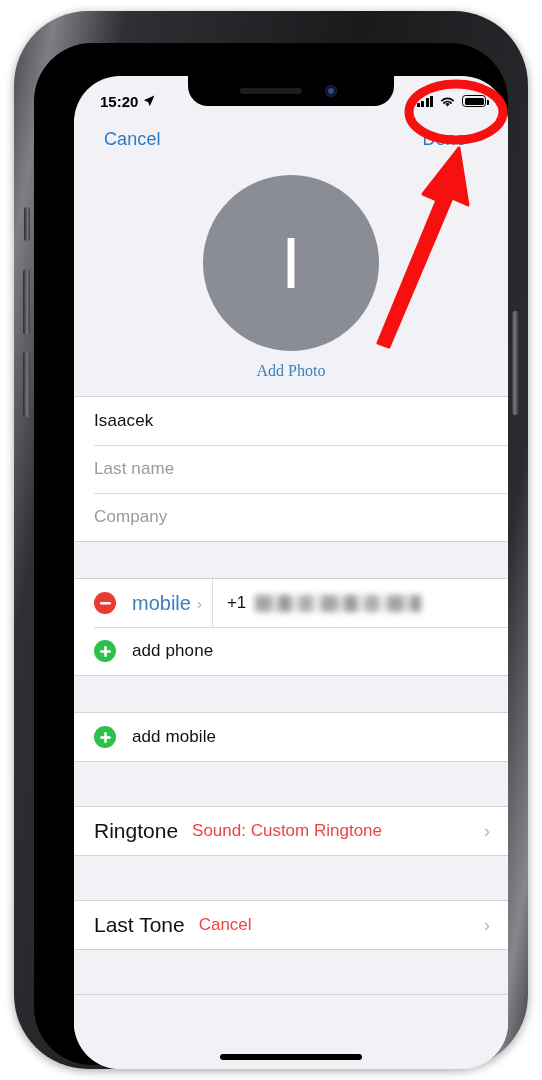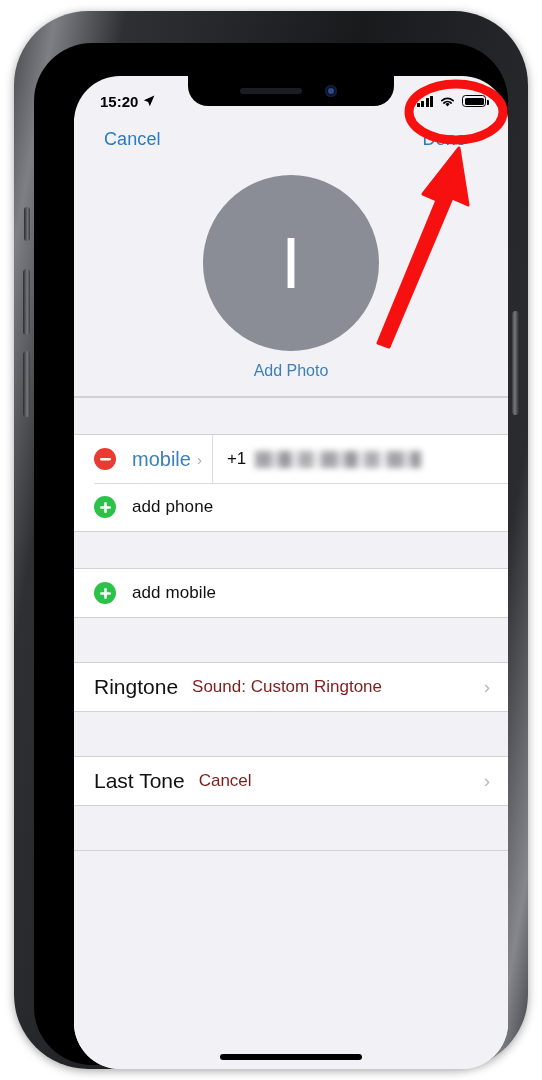--- a/index.html
+++ b/index.html
@@ -146,21 +146,21 @@
     background:#8b8d96;
     display:flex; align-items:center; justify-content:center;
   }
   .avatar-initial{
     color:#fff; font-size:72px; line-height:1;
     font-weight:300; letter-spacing:0;
   }
   .add-photo{
     margin-top:11px; font-size:16px; color:#3b7fbc;
     background:none; border:none; cursor:pointer;
-    font-family:Liberation Sans, sans-serif;
+    font-family:Liberation Serif, serif;
   }
 
   
   .group{ background:#fff; }
   .gap{ height:38px; background:#f2f2f6;
         border-top:1px solid #d2d2d6; border-bottom:1px solid #d2d2d6; }
   .gap.tall{ height:46px; }
 
   .row{
     display:flex; align-items:center;
@@ -207,21 +207,21 @@
         #a7a7ab 44px,#a7a7ab 58px,
         #ededee 58px,#ededee 66px);
     filter:blur(3.2px);
     opacity:.92;
   }
 
   .row-label{
     font-size:21px; color:#111; margin-right:14px;
   }
   .row-value{
-    font-size:17px; color:#7f1d1d; flex:1;
+    font-size:17px; color:#ef4444; flex:1;
   }
   .chev{
     color:#b8b8bc; font-size:19px; font-weight:300; margin-left:auto;
   }
 
   
   .home-ind{
     position:absolute; bottom:9px; left:50%; transform:translateX(-50%);
     width:142px; height:6px; border-radius:3px; background:#000;
     z-index:25;
@@ -284,20 +284,31 @@
 
         <div class="content">
 
           <div class="avatar-block">
             <div class="avatar">
               <span class="avatar-initial">I</span>
             </div>
             <button class="add-photo">Add Photo</button>
           </div>
 
+          <div class="group">
+            <div class="row">
+              <span class="field-text">Isaacek</span>
+            </div>
+            <div class="row">
+              <span class="field-text placeholder">Last name</span>
+            </div>
+            <div class="row">
+              <span class="field-text placeholder">Company</span>
+            </div>
+          </div>
 
           <div class="gap"></div>
 
           <div class="group">
             <div class="row">
               <span class="circ minus">
                 <svg width="11" height="3" viewBox="0 0 11 3">
                     <rect width="11" height="2.6" rx="1.3" fill="#fff"></rect>
                   </svg>
               </span>

